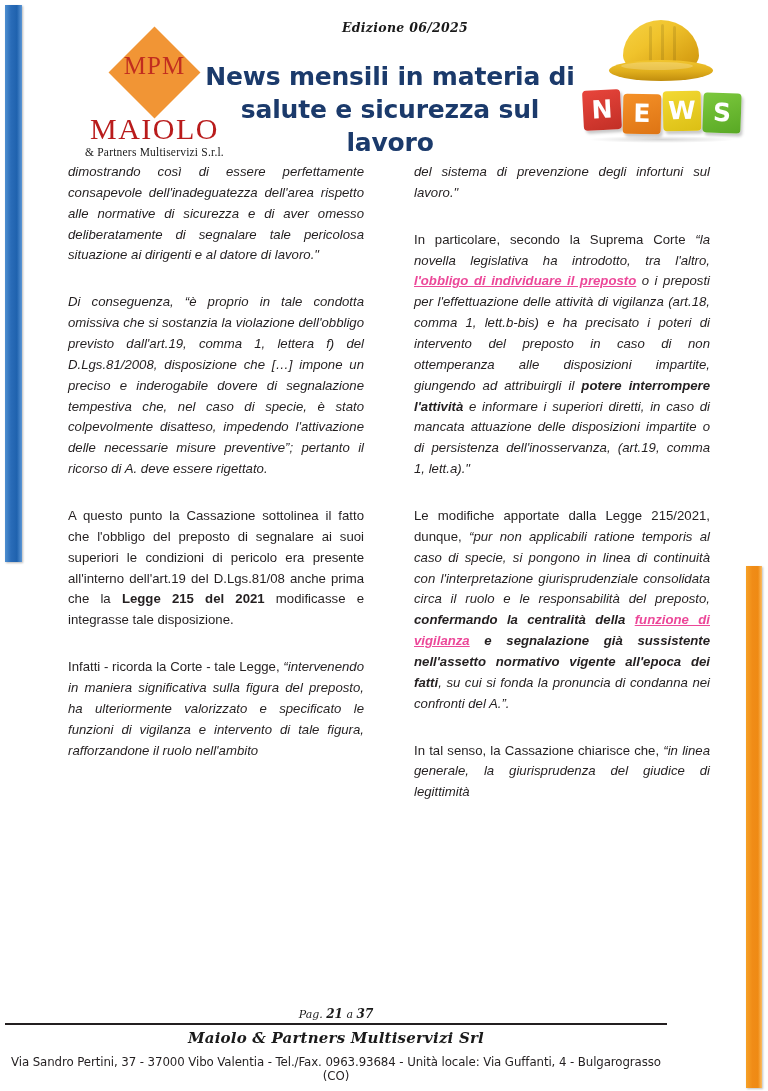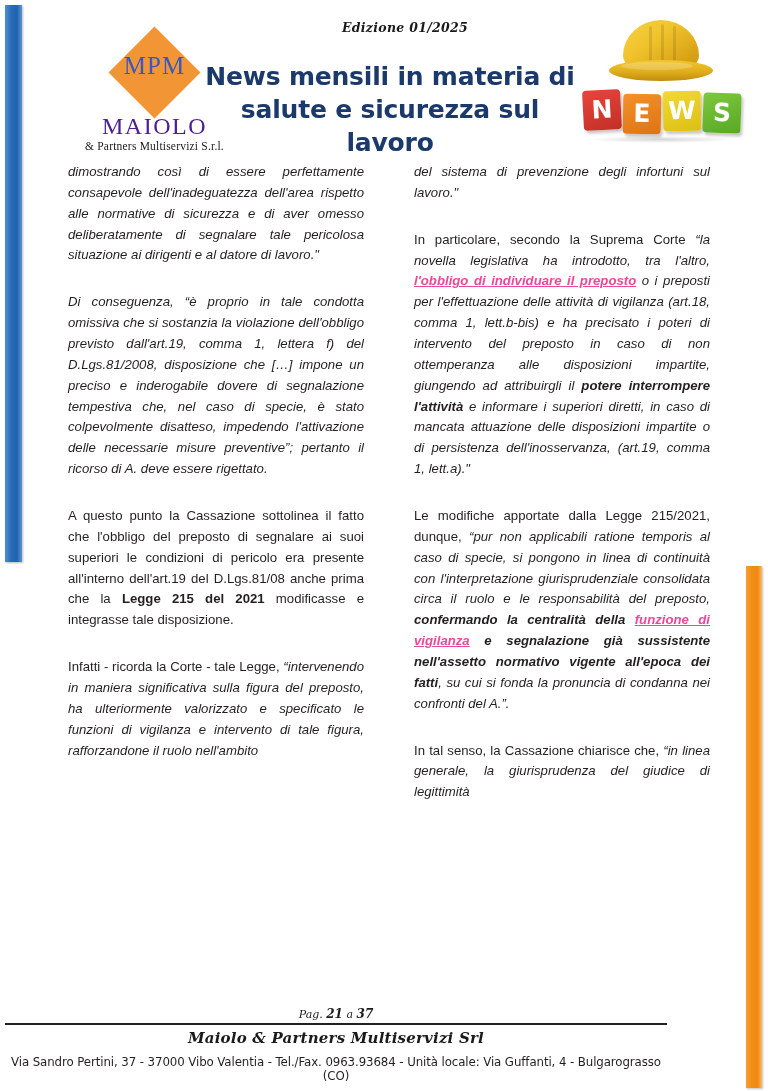--- a/index.html
+++ b/index.html
@@ -69,28 +69,28 @@
     transform: rotate(45deg);
   }
   .logo-diamond .mpm {
     position: absolute;
     left: 0; right: 0;
     top: 44%;
     transform: translateY(-50%);
     font-family: "Liberation Serif", serif;
     font-size: 25px;
     letter-spacing: 1px;
-    color: #1d4ed8;
+    color: #b91c1c;
     opacity: .85;
   }
   .logo-name {
     font-family: "Liberation Serif", serif;
-    font-size: 24px;
+    font-size: 30px;
     letter-spacing: 1.5px;
-    color: #4c1d95;
+    color: #b91c1c;
     line-height: 1;
     margin-top: -4px;
   }
   .logo-sub {
     font-family: "Liberation Serif", serif;
     font-size: 11.5px;
     color: #1a1a1a;
     letter-spacing: .2px;
     margin-top: 2px;
   }
@@ -296,21 +296,21 @@
 
   <div class="logo-block">
     <div class="logo-diamond">
       <div class="dia"></div>
       <div class="mpm">MPM</div>
     </div>
     <div class="logo-name">MAIOLO</div>
     <div class="logo-sub">&amp; Partners Multiservizi S.r.l.</div>
   </div>
 
-  <div class="edition">Edizione 01/2025</div>
+  <div class="edition">Edizione 06/2025</div>
 
   <div class="masthead">
     <div>News mensili in materia di</div>
     <div>salute e sicurezza sul lavoro</div>
   </div>
 
   <div class="news-art">
     <div class="helmet">
       <div class="dome"></div>
       <div class="ridge r1"></div>

